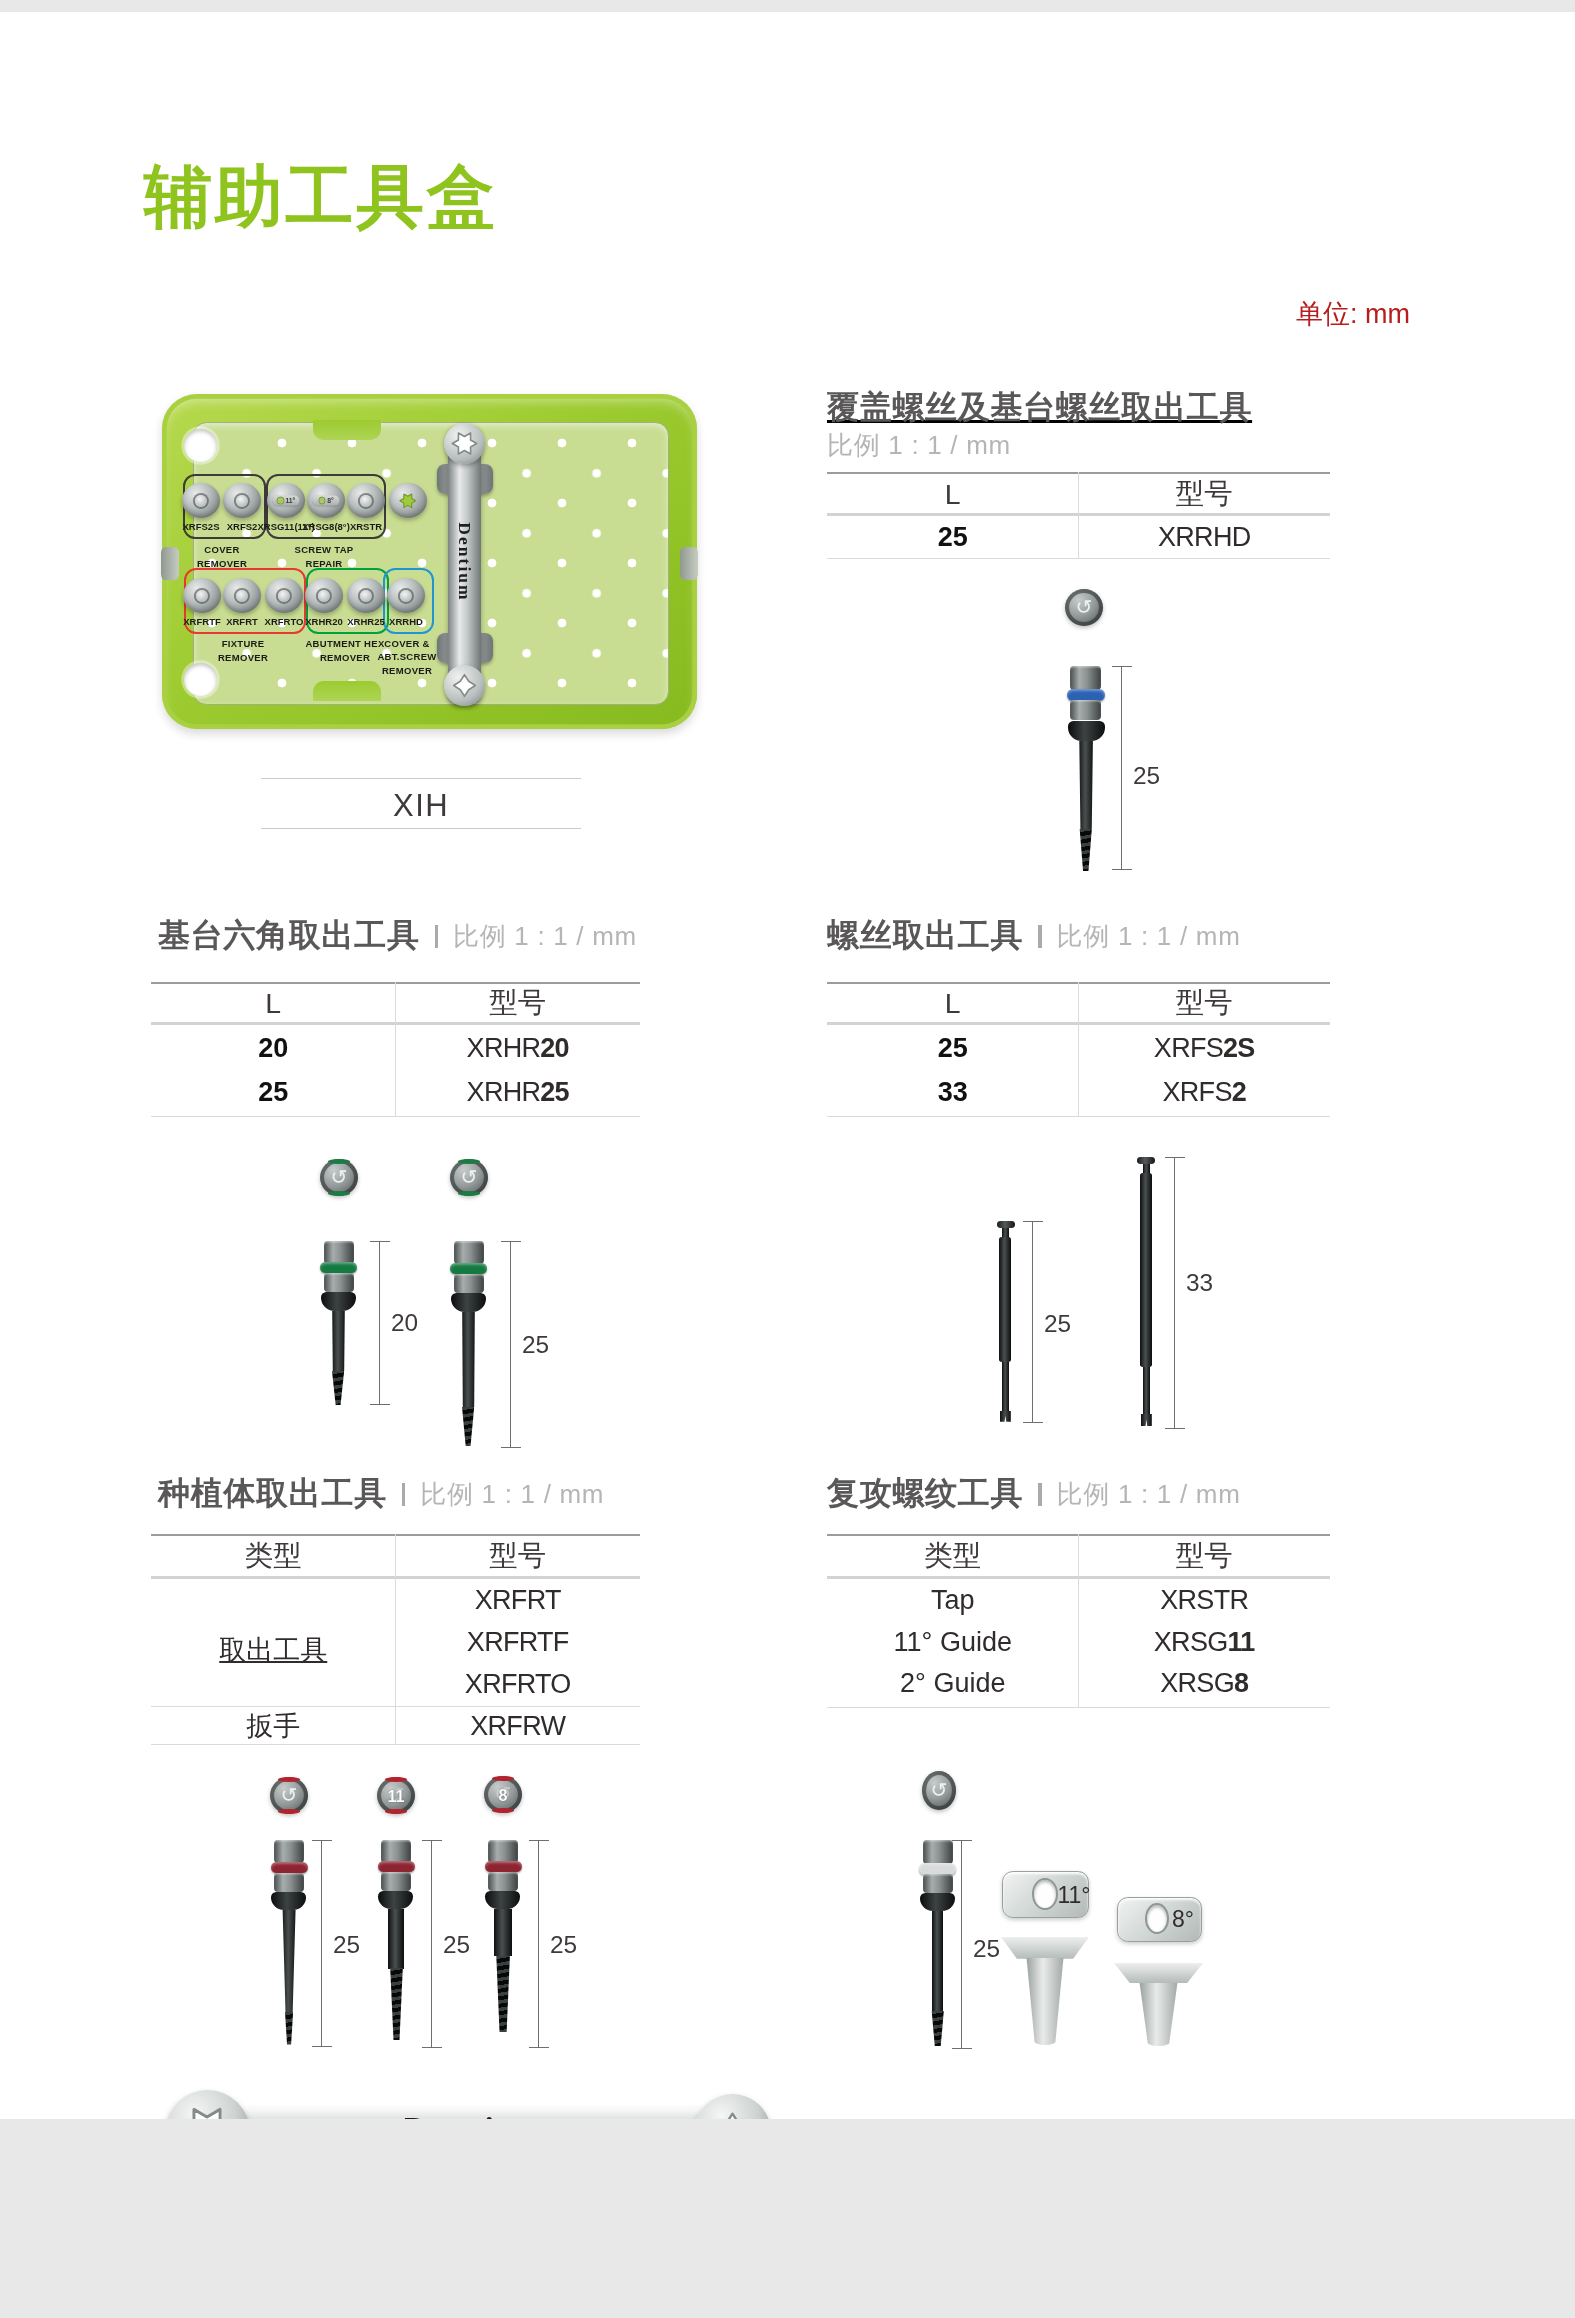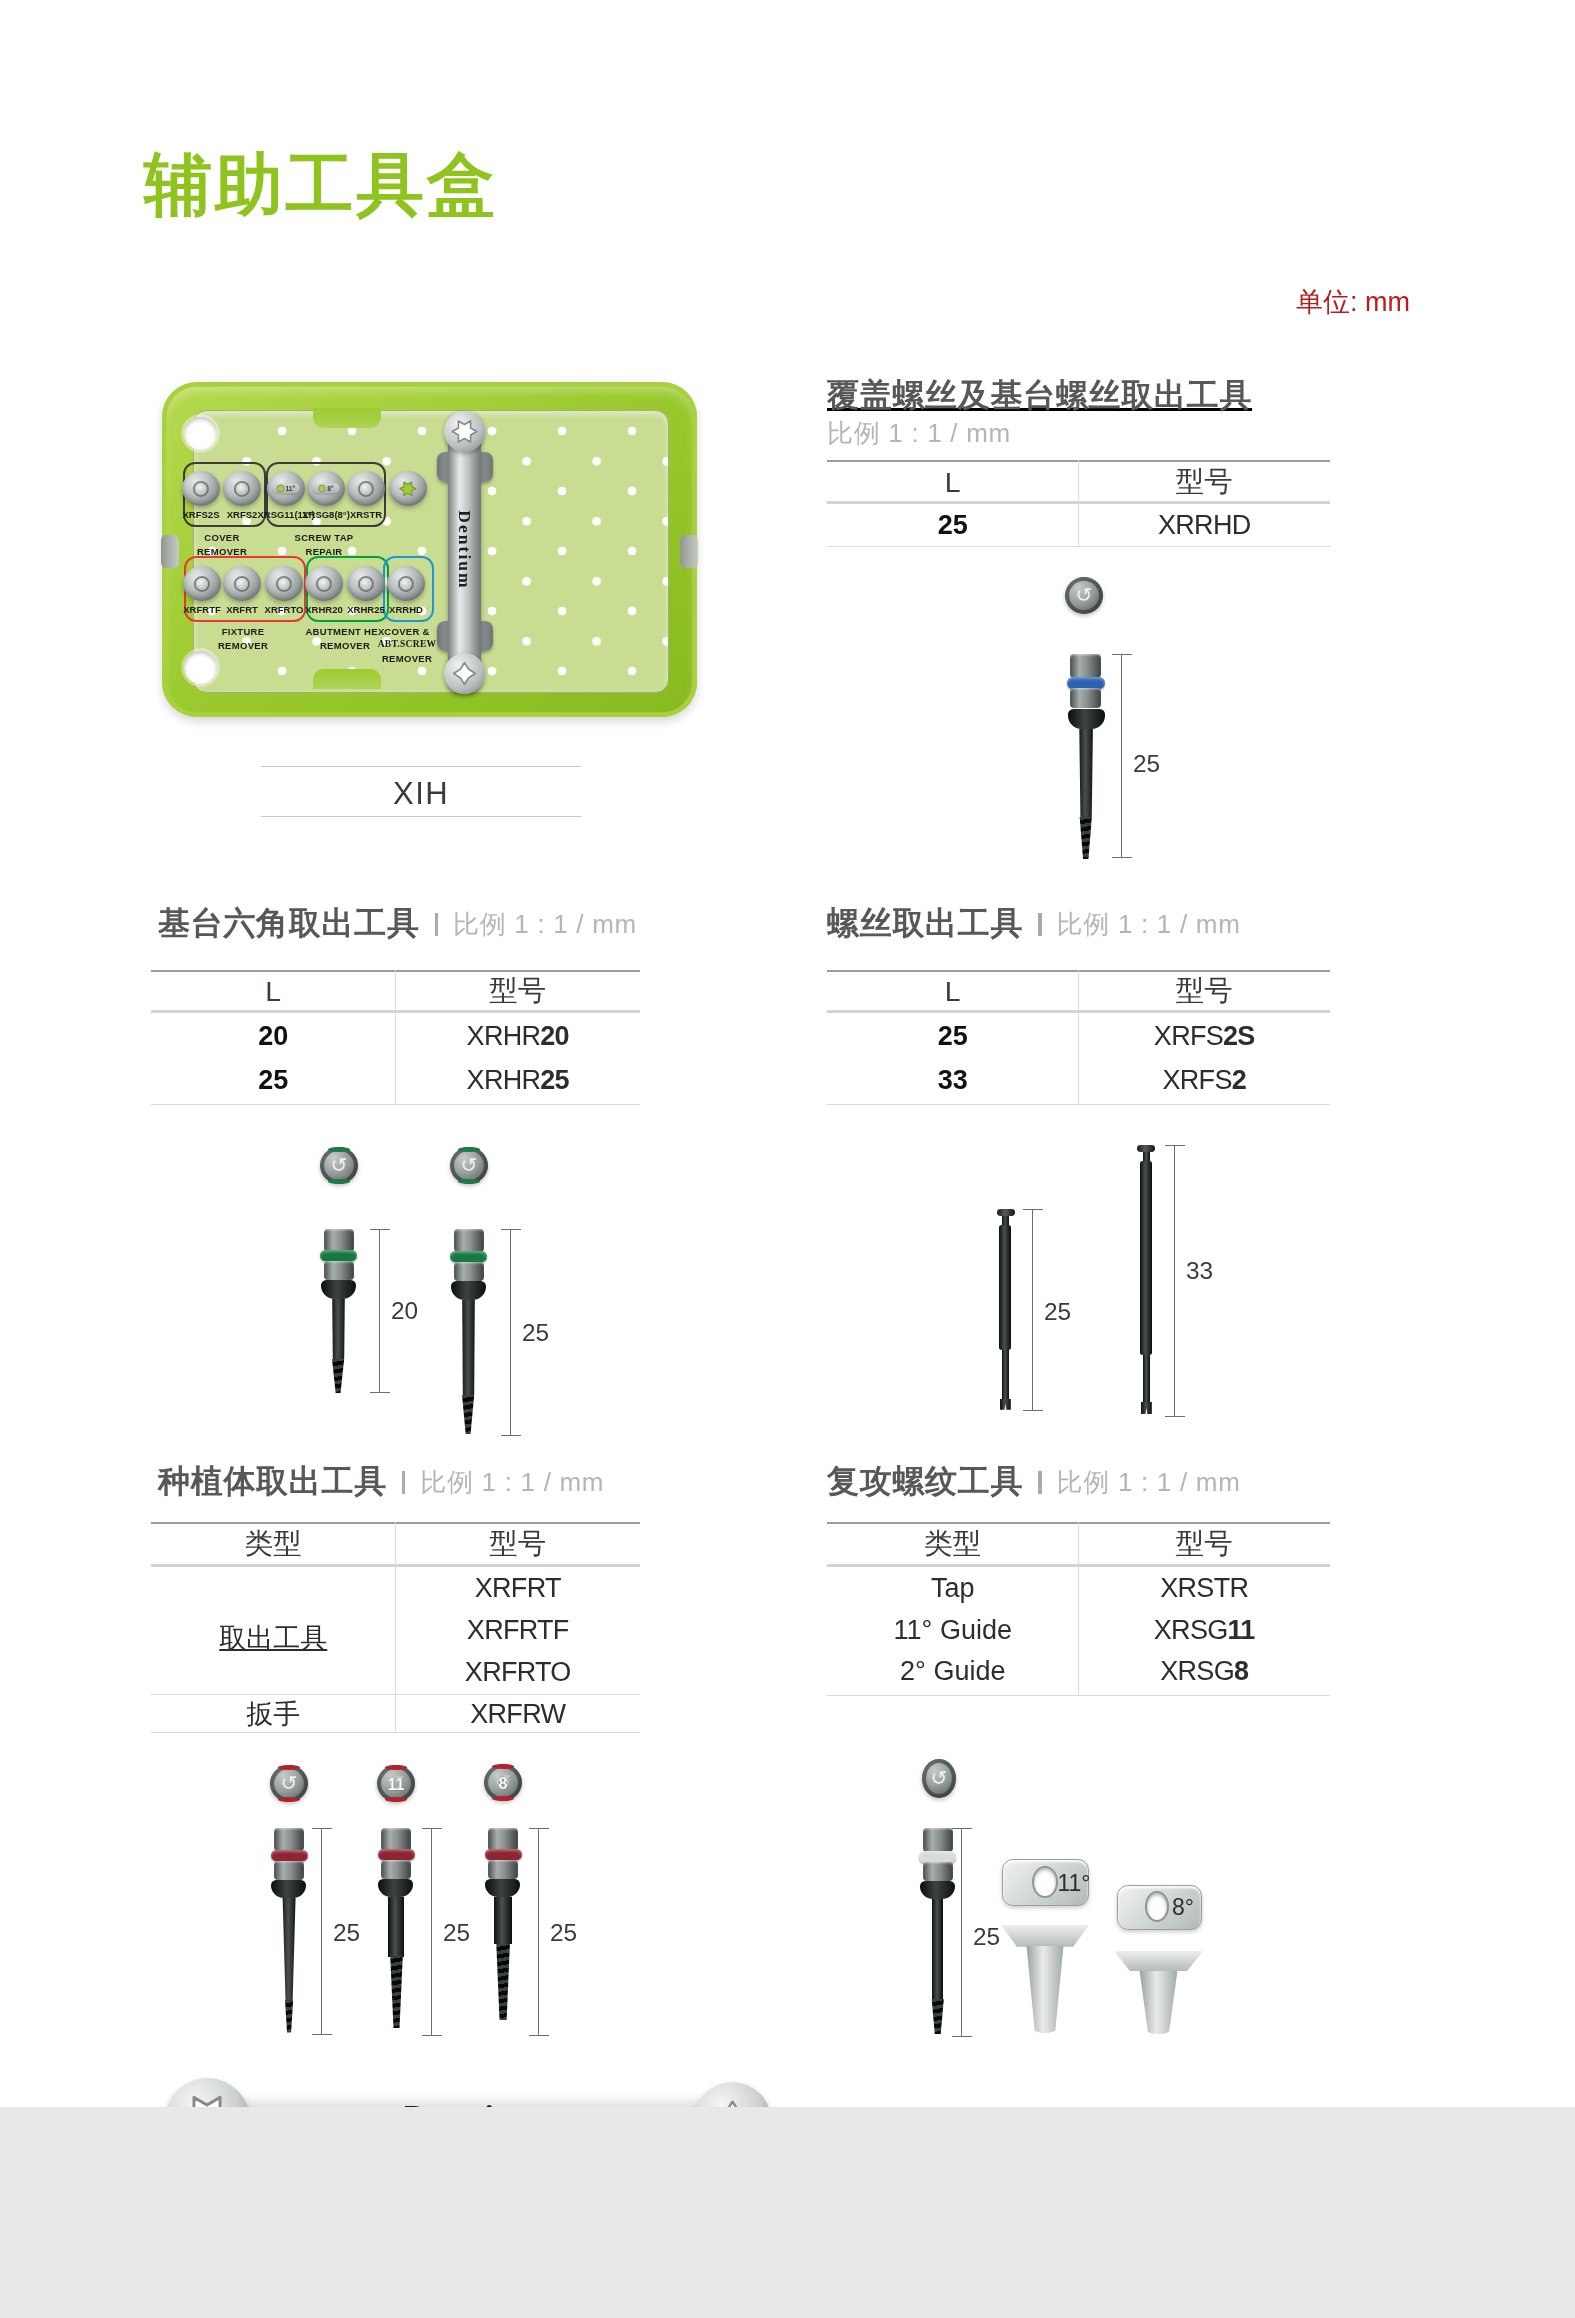--- a/index.html
+++ b/index.html
@@ -1,16 +1,16 @@
 <!DOCTYPE html>
 <html style="font-size:10.8px"><head>
 <meta charset="utf-8">
 <style>
   html,body{margin:0;padding:0;background:#e8e8e8;}
-  .page{position:relative;width:1575px;height:2107px;background:#ffffff;margin:0 auto;
+  .page{position:relative;width:1575px;height:2107px;background:#ffffff;margin:12px auto;
         font-family:"Liberation Sans",sans-serif;overflow:hidden;}
 
   
   .page-title{position:absolute;left:144px;top:148px;font-family:"Liberation Serif",serif;
               font-weight:700;font-size:68px;line-height:1.1;color:#8fc31e;letter-spacing:2.7px;white-space:nowrap;}
   .unit-label{position:absolute;left:1151px;top:284px;width:259px;text-align:right;
               font-size:27px;color:#b91c1c;}
   .sec-head{position:absolute;display:flex;align-items:center;white-space:nowrap;}
   .sec-title{font-size:32px;font-weight:700;color:#595757;letter-spacing:0.7px;}
   .sec-bar{display:inline-block;width:3.4px;height:23px;background:#a9aaab;margin:0 15px;}
@@ -210,21 +210,21 @@
   <div class="slotlabel" style="left:242px;top:604px;">XRFRT</div>
   <div class="slotlabel" style="left:284px;top:604px;">XRFRTO</div>
   <div class="slotlabel" style="left:324px;top:604px;">XRHR20</div>
   <div class="slotlabel" style="left:366px;top:604px;">XRHR25</div>
   <div class="slotlabel" style="left:406px;top:604px;">XRRHD</div>
   <div class="grpcap" style="left:243px;top:626px;">FIXTURE</div>
   <div class="grpcap" style="left:243px;top:640px;">REMOVER</div>
   <div class="grpcap" style="left:345px;top:626px;">ABUTMENT HEX</div>
   <div class="grpcap" style="left:345px;top:640px;">REMOVER</div>
   <div class="grpcap" style="left:407px;top:626px;">COVER &amp;</div>
-  <div class="grpcap" style="left:407px;top:639px;font-family:Liberation Serif, serif;">ABT.SCREW</div>
+  <div class="grpcap" style="left:407px;top:639px;">ABT.SCREW</div>
   <div class="grpcap" style="left:407px;top:653px;">REMOVER</div>
 
   <div class="tb-clip" style="top:452px;"></div>
   <div class="tb-clip" style="top:621px;"></div>
   <div class="tb-wrench-bar"></div>
   <div class="tb-wrench-end" style="left:444px;top:411px;"></div>
   <div class="tb-wrench-end" style="left:444px;top:653px;"></div>
   <svg width="27" height="27" style="position:absolute;left:451px;top:418px;" viewBox="0 0 100 100">
     <polygon points="95,50 72.5,63 72.5,89 50,76 27.5,89 27.5,63 5,50 27.5,37 27.5,11 50,24 72.5,11 72.5,37" fill="#ffffff" stroke="#848b8a" stroke-width="6" stroke-linejoin="round"></polygon>
     </svg>

